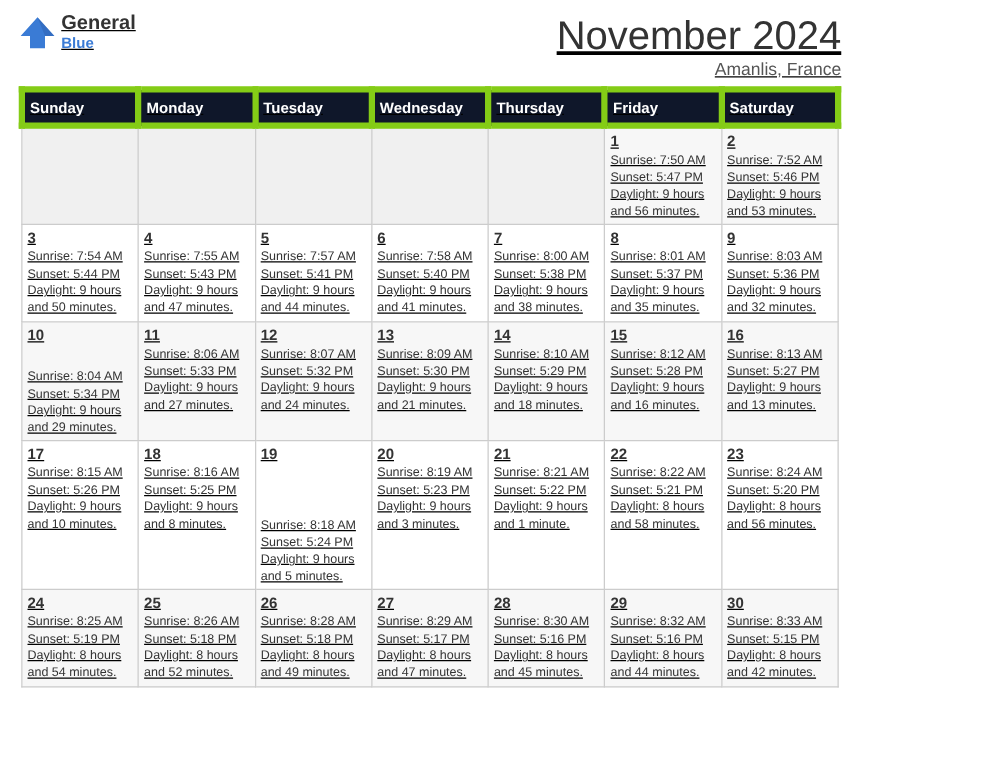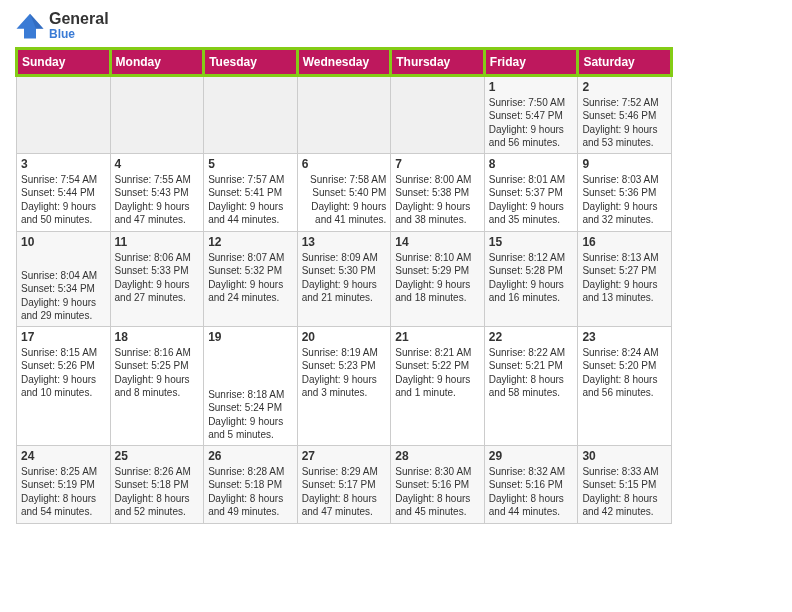--- a/index.html
+++ b/index.html
@@ -6,20 +6,21 @@
     body {
       font-family: Arial, sans-serif;
       background: #fff;
       width: 792px;
       height: 612px;
       overflow: hidden;
     }
     .container {
       width: 688px;
       padding: 10px 15px;
+      text-decoration: underline;
     }
     .header-row {
       display: flex;
       justify-content: space-between;
       align-items: flex-start;
       margin-bottom: 6px;
     }
     .logo {
       display: flex;
       align-items: center;
@@ -55,27 +56,27 @@
     .location {
       font-size: 14px;
       color: #555;
     }
     table {
       width: 100%;
       border-collapse: collapse;
       table-layout: fixed;
     }
     thead tr th {
-      background-color: #be185d;
+      background-color: #0f172a;
       color: #fff;
       font-size: 12px;
       font-weight: bold;
       padding: 5px 4px;
       text-align: left;
-      border: 3px solid #84cc16;
+      border: 5px solid #84cc16;
     }
     tbody tr td {
       border: 1px solid #ccc;
       vertical-align: top;
       padding: 3px 4px;
       font-size: 10px;
       color: #333;
       height: 78px;
       background: #fff;
     }
@@ -104,20 +105,24 @@
     <div class="logo">
       <svg class="logo-icon" viewBox="0 0 40 40">
         <polygon points="20,5 38,25 28,25 28,38 12,38 12,25 2,25" fill="#3a7bd5"></polygon>
         <polygon points="20,5 38,25 28,25" fill="#2a5aa5" opacity="0.4"></polygon>
       </svg>
       <div class="logo-text">
         <span class="general">General</span>
         <span class="blue">Blue</span>
       </div>
     </div>
+    <div class="title-block">
+      <div class="month-title">November 2024</div>
+      <div class="location">Amanlis, France</div>
+    </div>
   </div>
 
   <table>
     <thead>
       <tr>
       <th>Sunday</th>
           <th>Monday</th>
           <th>Tuesday</th>
           <th>Wednesday</th>
           <th>Thursday</th>
@@ -159,21 +164,21 @@
 Daylight: 9 hours and 47 minutes.</div>
           </td>
           <td>
             <div class="day-number">5</div>
             <div class="day-detail" style="white-space: pre-line;">Sunrise: 7:57 AM
 Sunset: 5:41 PM
 Daylight: 9 hours and 44 minutes.</div>
           </td>
           <td>
             <div class="day-number">6</div>
-            <div class="day-detail" style="white-space: pre-line; text-align: right;">Sunrise: 7:58 AM
+            <div class="day-detail" style="white-space: pre-line;">Sunrise: 7:58 AM
 Sunset: 5:40 PM
 Daylight: 9 hours and 41 minutes.</div>
           </td>
           <td>
             <div class="day-number">7</div>
             <div class="day-detail" style="white-space: pre-line;">Sunrise: 8:00 AM
 Sunset: 5:38 PM
 Daylight: 9 hours and 38 minutes.</div>
           </td>
           <td>

